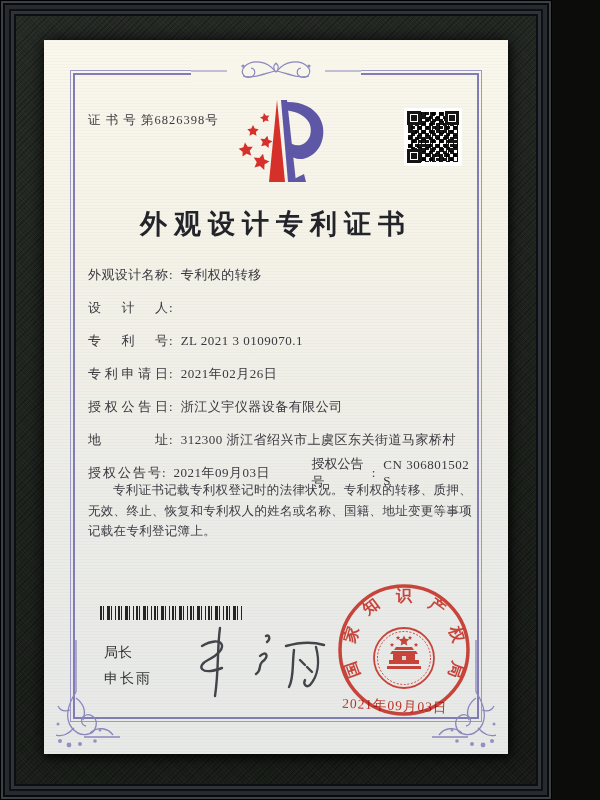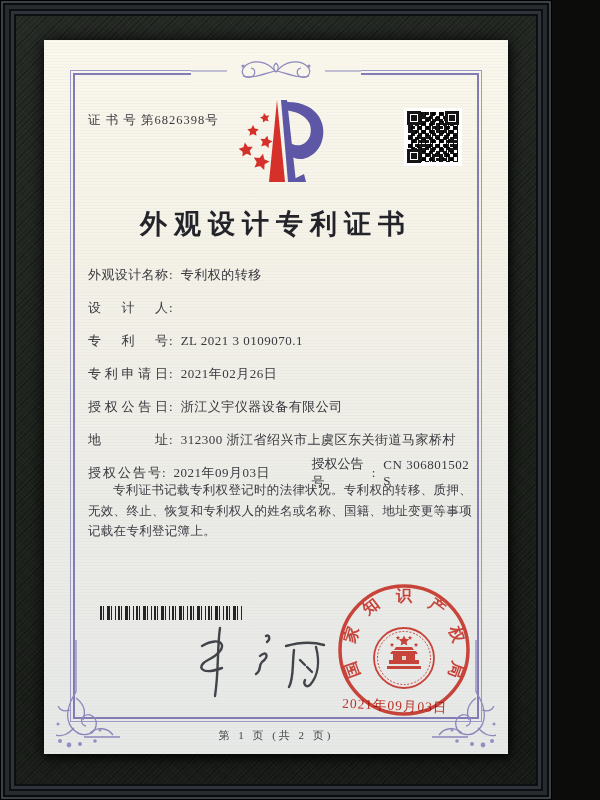--- a/index.html
+++ b/index.html
@@ -191,20 +191,24 @@
           <span class="fvalue">CN 306801502 S</span>
       </div>
     </div>
 
     <div class="paras">
       <p>专利证书记载专利权登记时的法律状况。专利权的转移、质押、无效、终止、恢复和专利权人的姓名或名称、国籍、地址变更等事项记载在专利登记簿上。</p>
     </div>
 
     <div class="barcode"></div>
 
+    <div class="official">
+      <div class="ctitle">局长</div>
+      <div class="cname">申长雨</div>
+    </div>
 
     <svg class="signature" viewBox="0 0 150 80">
       <g stroke="#43434a" stroke-width="2.4" fill="none" stroke-linecap="round" stroke-linejoin="round">
         <path d="M38,6 C35,26 37,48 33,74"></path>
         <path d="M20,24 C40,12 50,26 26,38 C14,44 18,54 40,46"></path>
         <path d="M84,14 C87,12 89,17 85,20"></path>
         <path d="M78,34 C84,28 88,34 80,40 C76,44 80,48 74,52"></path>
         <path d="M104,24 C118,20 132,20 142,23"></path>
         <path d="M112,28 C110,44 112,56 107,65"></path>
         <path d="M134,25 C138,40 136,54 128,63 C124,66 121,62 123,58"></path>
@@ -240,15 +244,14 @@
             <rect x="-2" y="-2" width="4" height="4" fill="#f2e9e2"></rect>
             <path d="M-15,2 H15 V6 H-15 Z"></path>
             <path d="M-17,8 H17 V11 H-17 Z"></path>
           </g>
         </g>
       </g>
     </svg>
 
     <div class="sealdate">2021年09月03日</div>
 
-    <div class="footer">第 1 页 (共 2 页)</div>
   </div>
 </div>
 
 </body></html>

